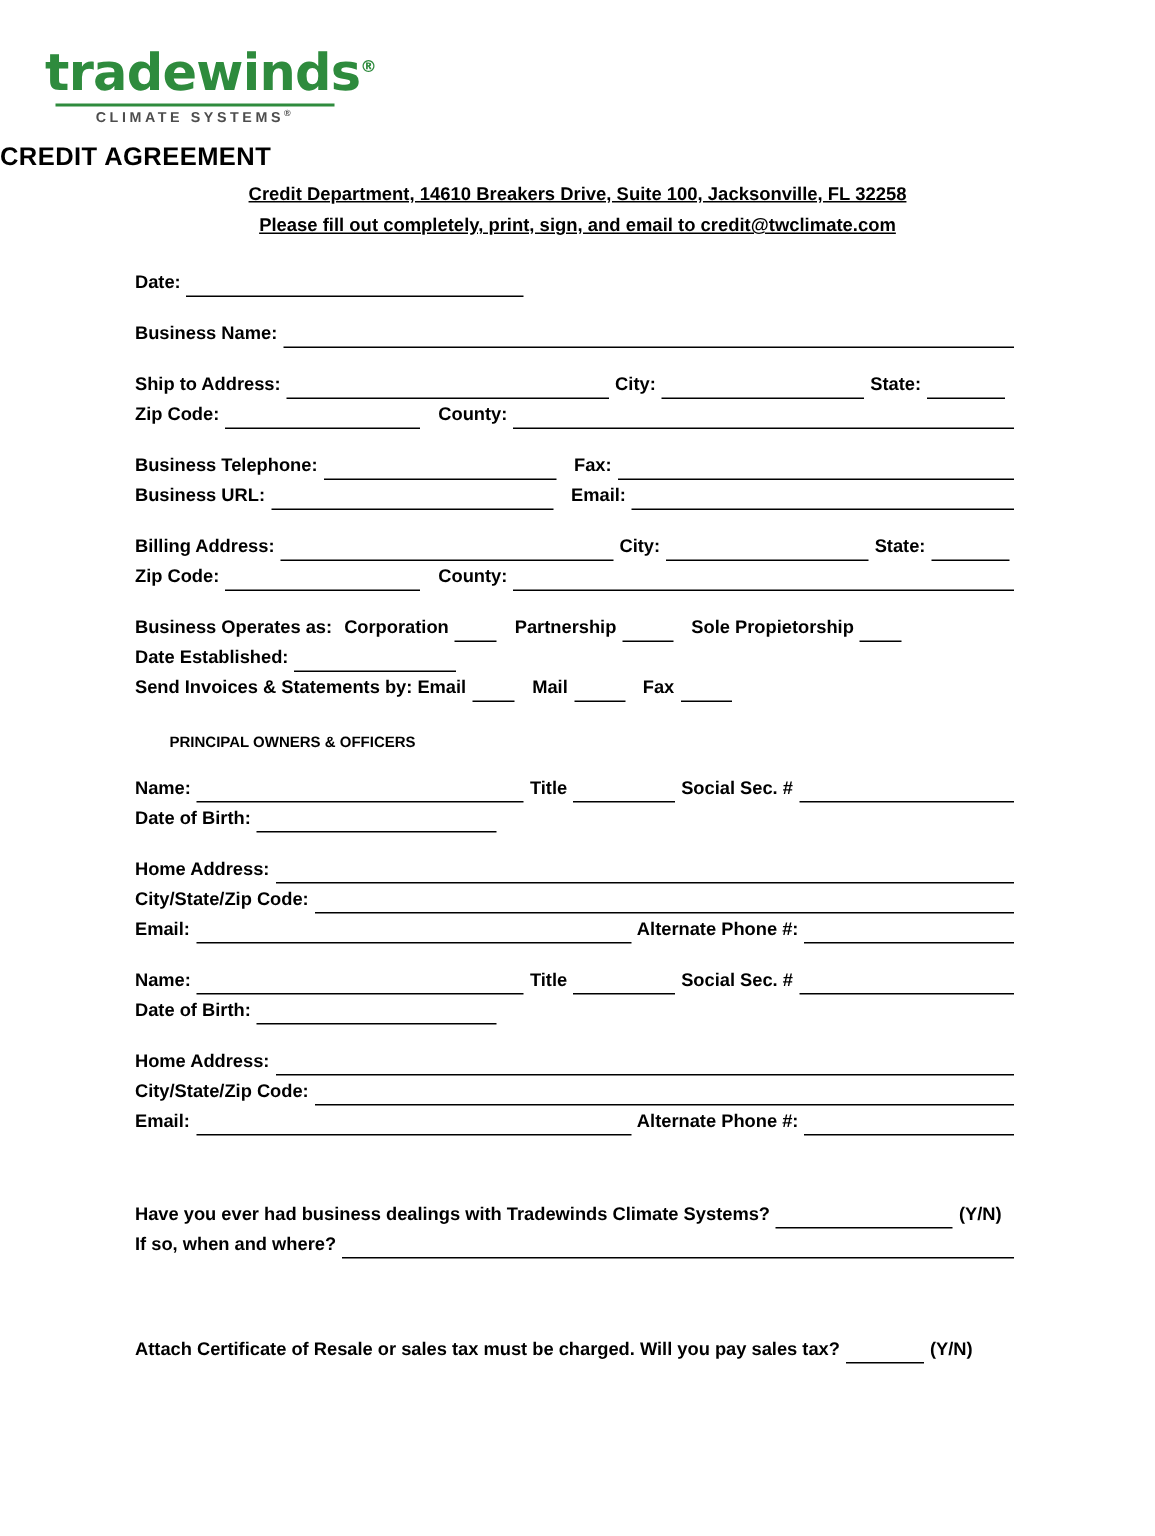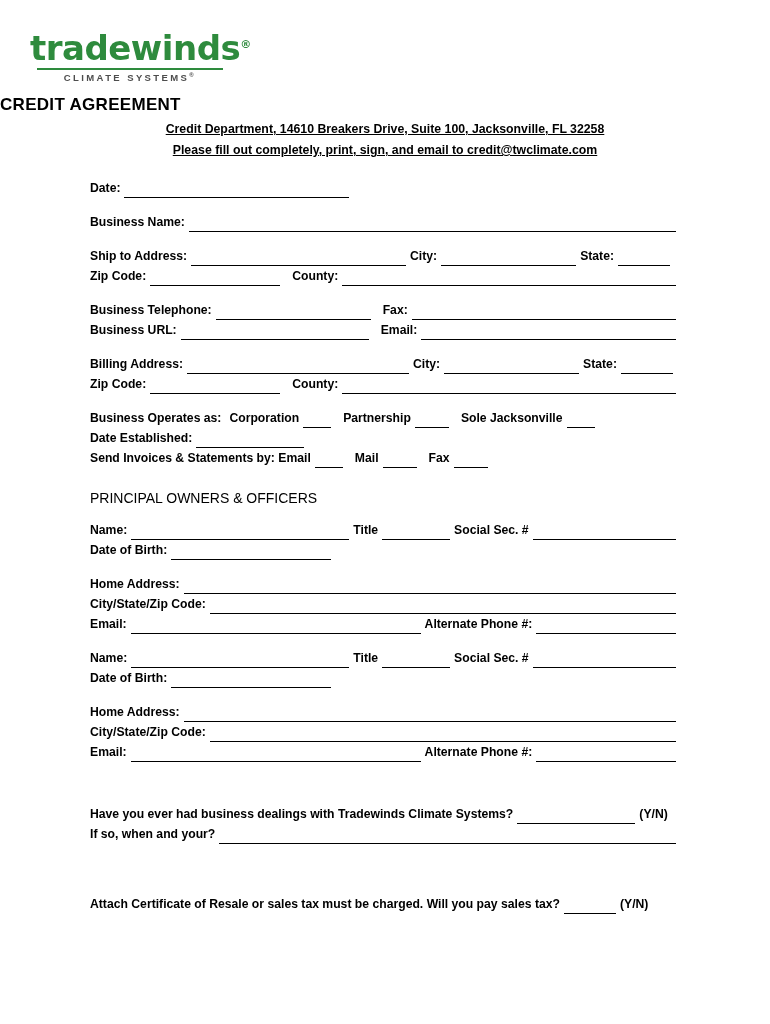--- a/index.html
+++ b/index.html
@@ -111,23 +111,24 @@
     border-bottom: 1.3px solid #000;
     height: 13px;
     margin: 0 4px;
     align-self: flex-end;
   }
   .ln.grow { flex: 1 1 auto; min-width: 10px; }
   .spacer { flex: 0 0 auto; width: 8px; }
   .plain { flex: 0 0 auto; margin-top: 28px; }
 
   .section-head {
-    font-size: 14px;
-    font-weight: normal;
+    font-size: 10px;
+    font-weight: bold;
     margin-top: 22px;
+    margin-left: 23px;
   }
   .note { font-weight: bold; }
 </style>
 </head>
 <body>
 
 <div class="page">
 
   <div class="logo-block">
     <div class="logo-word"><span>tradewinds</span><span class="reg">®</span></div>
@@ -203,21 +204,21 @@
 
     <div class="row gap-before">
       <span class="lbl">Business Operates as:</span>
       <span class="spacer"></span>
       <span class="lbl">Corporation</span>
       <span class="ln" style="width:28px"></span>
       <span class="spacer"></span>
       <span class="lbl">Partnership</span>
       <span class="ln" style="width:34px"></span>
       <span class="spacer"></span>
-      <span class="lbl">Sole Jacksonville</span>
+      <span class="lbl">Sole Propietorship</span>
       <span class="ln" style="width:28px"></span>
     </div>
 
     <div class="row">
       <span class="lbl">Date Established:</span>
       <span class="ln" style="width:108px"></span>
     </div>
 
     <div class="row">
       <span class="lbl">Send Invoices &amp; Statements by: Email</span>
@@ -294,21 +295,21 @@
       <span class="ln grow"></span>
     </div>
 
     <div class="row gap-before">
       <span class="lbl">Have you ever had business dealings with Tradewinds Climate Systems?</span>
       <span class="ln" style="width:118px"></span>
       <span class="plain">(Y/N)</span>
     </div>
 
     <div class="row">
-      <span class="lbl">If so, when and your?</span>
+      <span class="lbl">If so, when and where?</span>
       <span class="ln grow"></span>
     </div>
 
 
     <div class="row gap-before" style="margin-top:22px">
       <span class="lbl">Attach Certificate of Resale or sales tax must be charged. Will you pay sales tax?</span>
       <span class="ln" style="width:52px"></span>
       <span class="plain">(Y/N)</span>
     </div>
 

